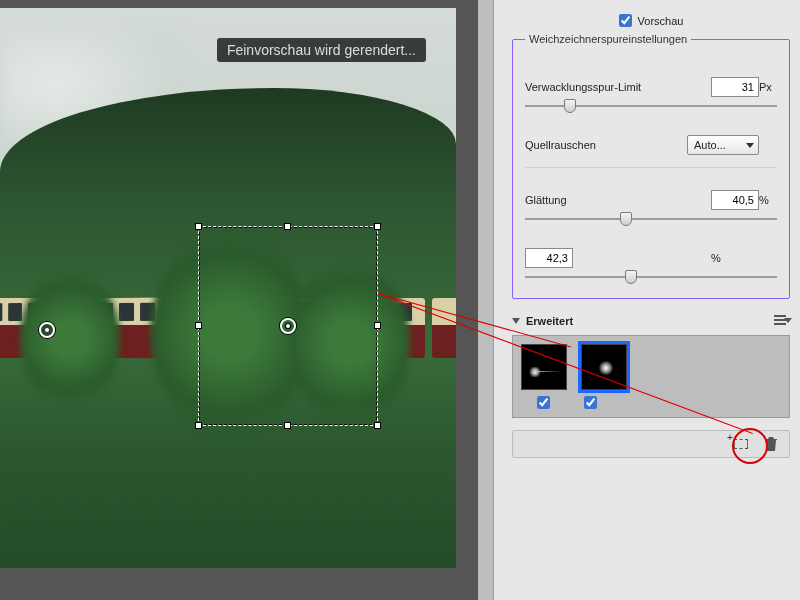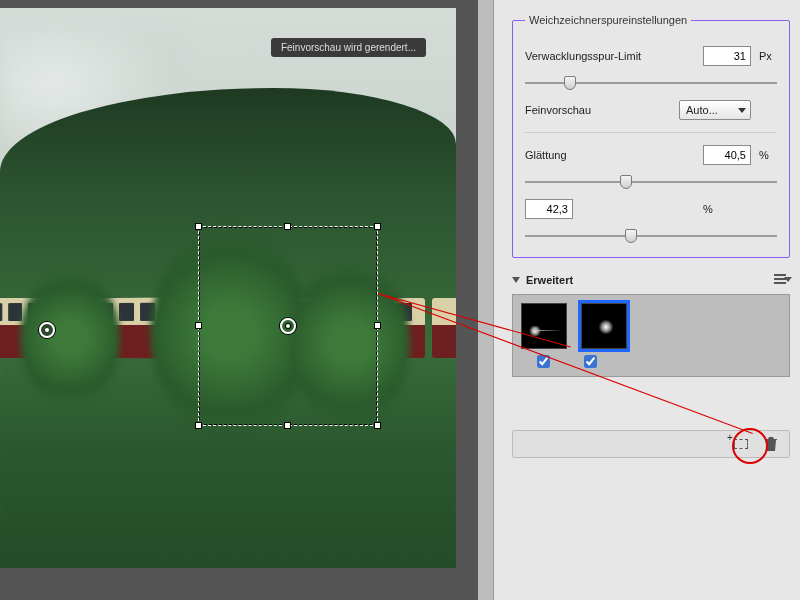--- a/index.html
+++ b/index.html
@@ -24,21 +24,21 @@
 .c2 { left:70px; width:95px; transform: perspective(300px) rotateY(-5deg); }
 .c3 { left:175px; width:110px; transform: perspective(300px) rotateY(-2deg); }
 .c4 { left:295px; width:130px; }
 .c5 { left:432px; width:40px; }
 
 .tree { position:absolute; background: radial-gradient(circle, #3d7a3a 20%, #2a5a2c 60%, transparent 80%); filter: blur(3px); border-radius:50%; }
 .t1 { left:150px; top:220px; width:160px; height:210px; }
 .t2 { left:20px; top:260px; width:100px; height:140px; }
 .t3 { left:290px; top:250px; width:120px; height:170px; }
 
-.render-badge { position: absolute; top: 30px; right: 30px; background: rgba(30,30,30,0.85); color: #ddd; padding: 4px 10px; border-radius: 3px; font-size: 10px; }
+.render-badge { position: absolute; top: 30px; right: 30px; background: rgba(30,30,30,0.85); color: #ddd; padding: 4px 10px; border-radius: 3px; font-size: 14px; }
 
 
 .marquee { position: absolute; left: 198px; top: 218px; width: 180px; height: 200px; border: 1px dashed #fff; outline: 1px dashed #000; outline-offset: -2px; }
 .handle { position: absolute; width: 7px; height: 7px; background: #fff; border: 1px solid #000; }
 .h-nw { left:-4px; top:-4px; } .h-n { left:50%; top:-4px; margin-left:-4px; } .h-ne { right:-4px; top:-4px; }
 .h-w { left:-4px; top:50%; margin-top:-4px; } .h-e { right:-4px; top:50%; margin-top:-4px; }
 .h-sw { left:-4px; bottom:-4px; } .h-s { left:50%; bottom:-4px; margin-left:-4px; } .h-se { right:-4px; bottom:-4px; }
 .center-pin { position:absolute; left:50%; top:50%; width:16px; height:16px; margin:-8px 0 0 -8px; border:2px solid #fff; border-radius:50%; box-shadow:0 0 0 1px #000; }
 .center-pin::after { content:""; position:absolute; left:50%; top:50%; width:4px; height:4px; margin:-2px 0 0 -2px; background:#fff; border-radius:50%; box-shadow:0 0 0 1px #000; }
 .side-pin { position:absolute; left:-160px; top:95px; width:16px; height:16px; border:2px solid #fff; border-radius:50%; box-shadow:0 0 0 1px #000; background:rgba(40,40,40,0.6); }
@@ -48,21 +48,21 @@
 .panel { position: absolute; right: 0; top: 0; width: 307px; height: 600px; background: #e7e7e7; border-left: 1px solid #9a9a9a; padding: 8px 10px 0 18px; color: #222; }
 .gutter { position:absolute; left:478px; top:0; width:15px; height:600px; background:#bdbdbd; }
 
 .row { display: flex; align-items: center; margin: 6px 0; gap: 6px; }
 .row.center { justify-content: center; }
 input[type=checkbox] { width: 13px; height: 13px; accent-color: #3b73d1; }
 
 fieldset { border: 1px solid #8b5cf6; border-radius: 2px; padding: 10px 12px 14px; margin-top: 6px; }
 legend { padding: 0 4px; color: #333; }
 
-.ctl { display: grid; grid-template-columns: 1fr 48px 18px; align-items: center; gap: 8px; margin-top: 10px; }
+.ctl { display: grid; grid-template-columns: 1fr 48px 18px; align-items: center; gap: 0; margin-top: 22px; }
 .ctl label { color: #222; }
 .ctl input[type=text] { width: 48px; height: 20px; border: 1px solid #8a8a8a; text-align: right; padding: 0 4px; background: #fff; }
 .unit { text-align: left; }
 .slider-wrap { grid-column: 1 / -1; height: 14px; position: relative; margin-top: 2px; }
 .track { position:absolute; left:0; right:0; top:6px; height:2px; background:#9c9c9c; }
 .thumb { position:absolute; top:0; width:12px; height:14px; background:linear-gradient(#f4f4f4,#cfcfcf); border:1px solid #7a7a7a; border-radius:2px 2px 6px 6px; transform:translateX(-50%); }
 
 .select { display:flex; align-items:center; justify-content:space-between; width:72px; height:20px; border:1px solid #8a8a8a; background:linear-gradient(#fff,#e6e6e6); padding:0 4px 0 6px; border-radius:2px; }
 .select .arr { width:0; height:0; border-left:4px solid transparent; border-right:4px solid transparent; border-top:5px solid #333; }
 
@@ -162,36 +162,40 @@
       <div class="center-pin"></div>
       <div class="side-pin"></div>
     </div>
   </div>
 </div>
 
 <div class="gutter"></div>
 
 <div class="panel">
 
+  <div class="row center">
+    <input type="checkbox" checked="" style="">
+    <label>Vorschau</label>
+  </div>
 
   <fieldset>
     <legend>Weichzeichnerspureinstellungen</legend>
 
     <div class="ctl">
       <label>Verwacklungsspur-Limit</label>
       <input type="text" value="31" style="">
       <span class="unit">Px</span>
       <div class="slider-wrap">
         <div class="track"></div>
           <div class="thumb" style="left:18%"></div>
       </div>
     </div>
 
     <div class="ctl" style="grid-template-columns:1fr auto 18px;">
-      <label>Feinvorschau</label>
+      <label>Quellrauschen</label>
       <div class="select">
         <span>Auto...</span>
         <span class="arr"></span>
       </div>
       <span></span>
     </div>
 
     <hr class="sep">
 
     <div class="ctl">

